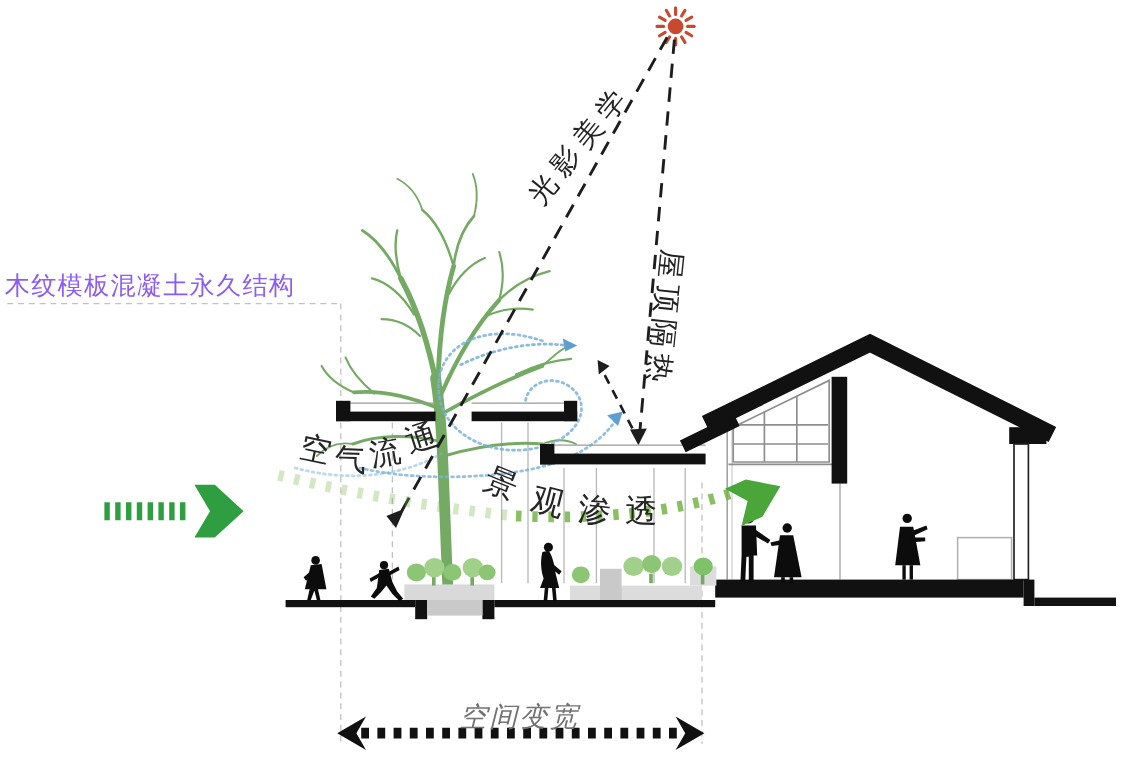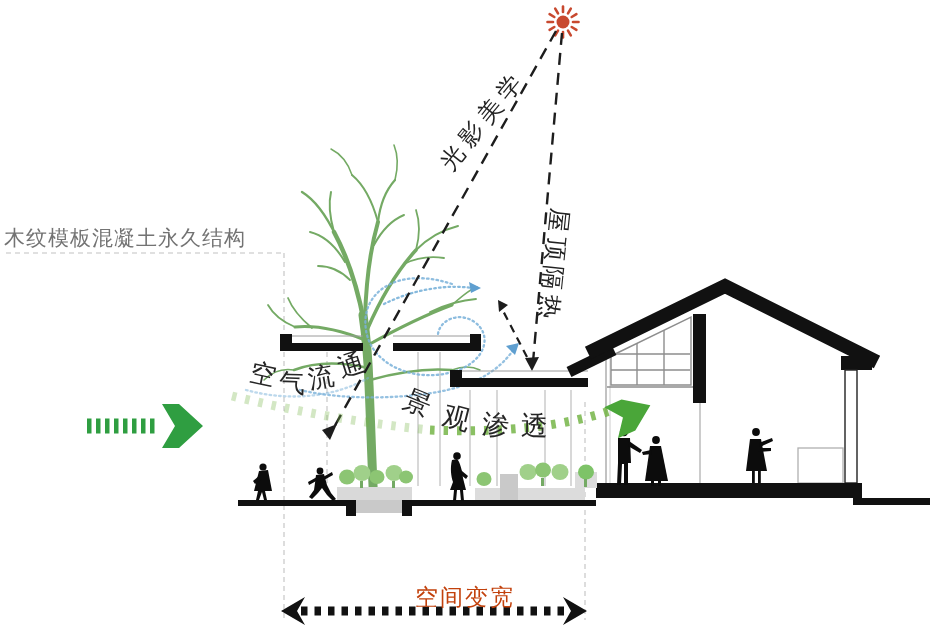--- a/index.html
+++ b/index.html
@@ -1,27 +1,27 @@
 <!DOCTYPE html>
 <html><head>
 <meta charset="utf-8">
 <style>
   html,body{margin:0;padding:0;background:#ffffff;}
   #stage{position:relative;width:945px;height:640px;background:#fff;overflow:hidden;
          font-family:"Liberation Sans","DejaVu Sans",sans-serif;}
   #stage svg{position:absolute;left:0;top:0;}
   .label{position:absolute;color:#2f2f2f;white-space:nowrap;}
-  .label-structure{left:4px;top:224px;font-size:21px;letter-spacing:1px;color:#737373;}
+  .label-structure{left:4px;top:224px;font-size:21px;letter-spacing:1px;color:#8b5cf6;}
   .label-light{left:445px;top:151px;font-size:24px;letter-spacing:6px;color:#222;
                transform-origin:0 50%;transform:rotate(-51deg);}
   .label-roof{left:560px;top:192px;font-size:24px;letter-spacing:5px;color:#222;
               transform-origin:0 50%;transform:rotate(96deg);}
   .char{position:absolute;font-size:26px;color:#262626;transform-origin:50% 50%;}
   .char-l{font-size:27px;}
-  .label-width{left:383px;top:582px;width:132px;text-align:right;font-size:23px;color:#c2410c;letter-spacing:2px;}
+  .label-width{left:383px;top:582px;width:132px;text-align:left;font-size:23px;color:#737373;letter-spacing:2px;font-style:italic;}
 </style>
 </head>
 <body>
 
 <div id="stage">
 
 <svg width="945" height="640" viewBox="0 0 945 640">
 
   <g stroke="#c2c2c2" stroke-width="1.1" stroke-dasharray="5 4" fill="none">
     <line x1="6" y1="253" x2="285" y2="253"></line>

